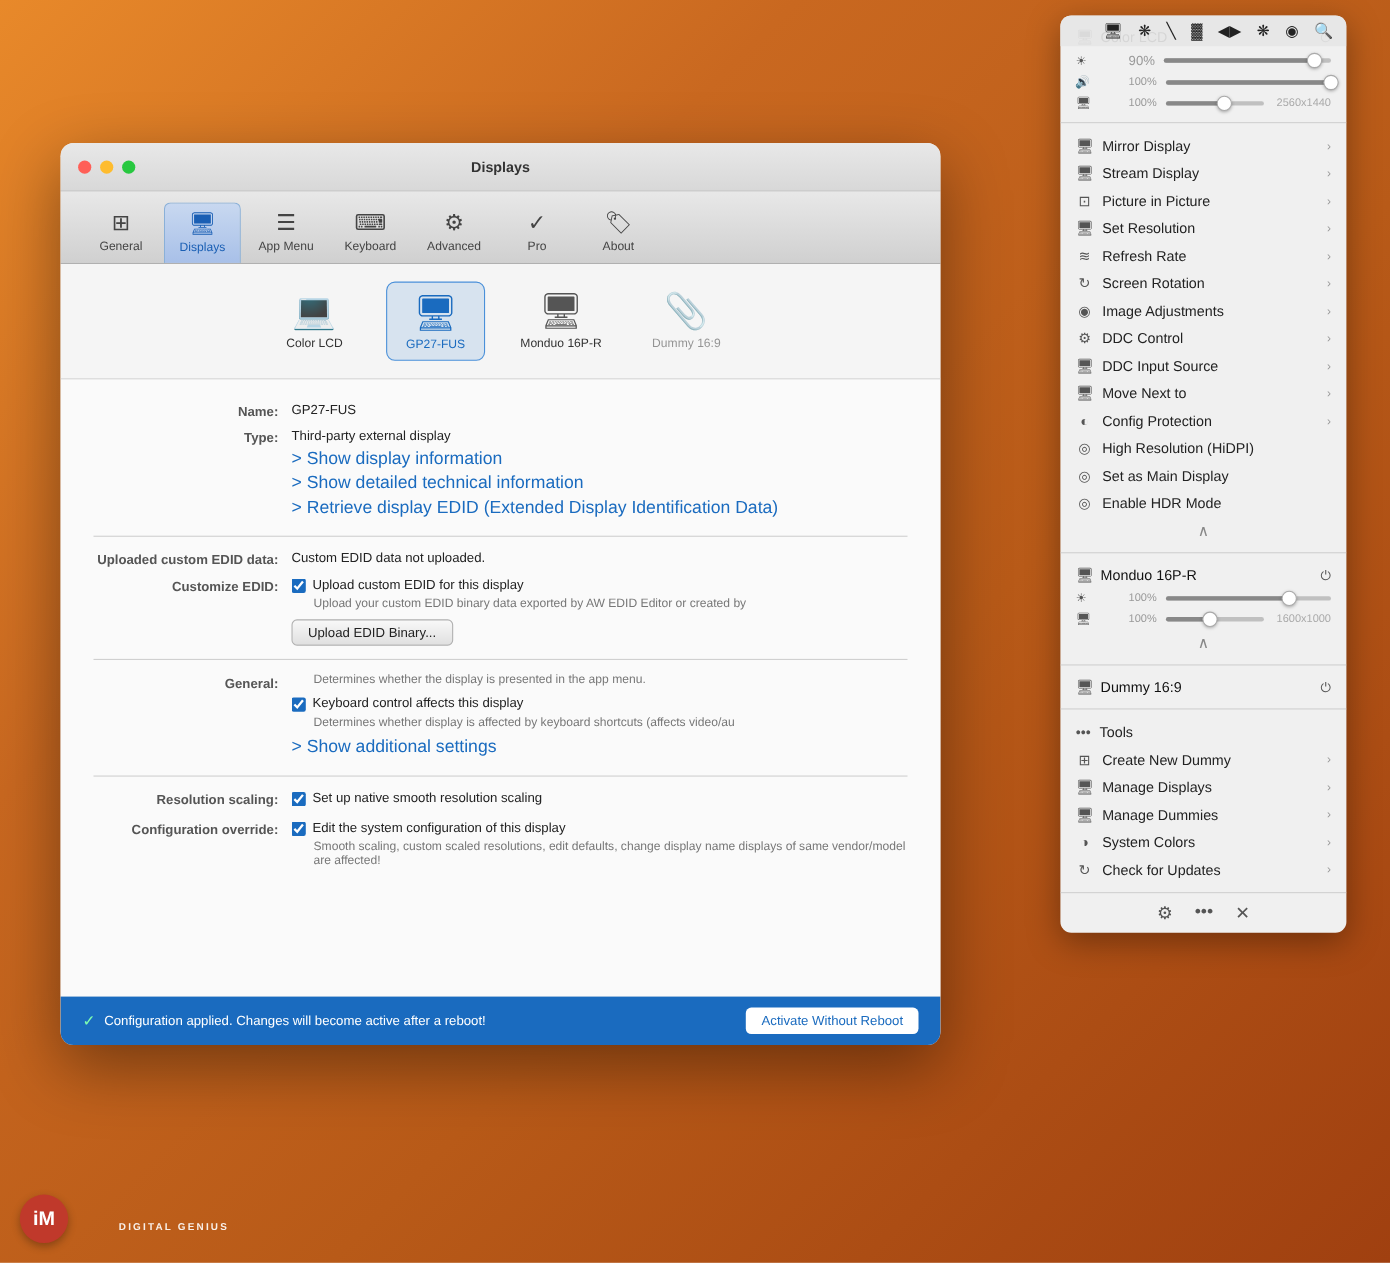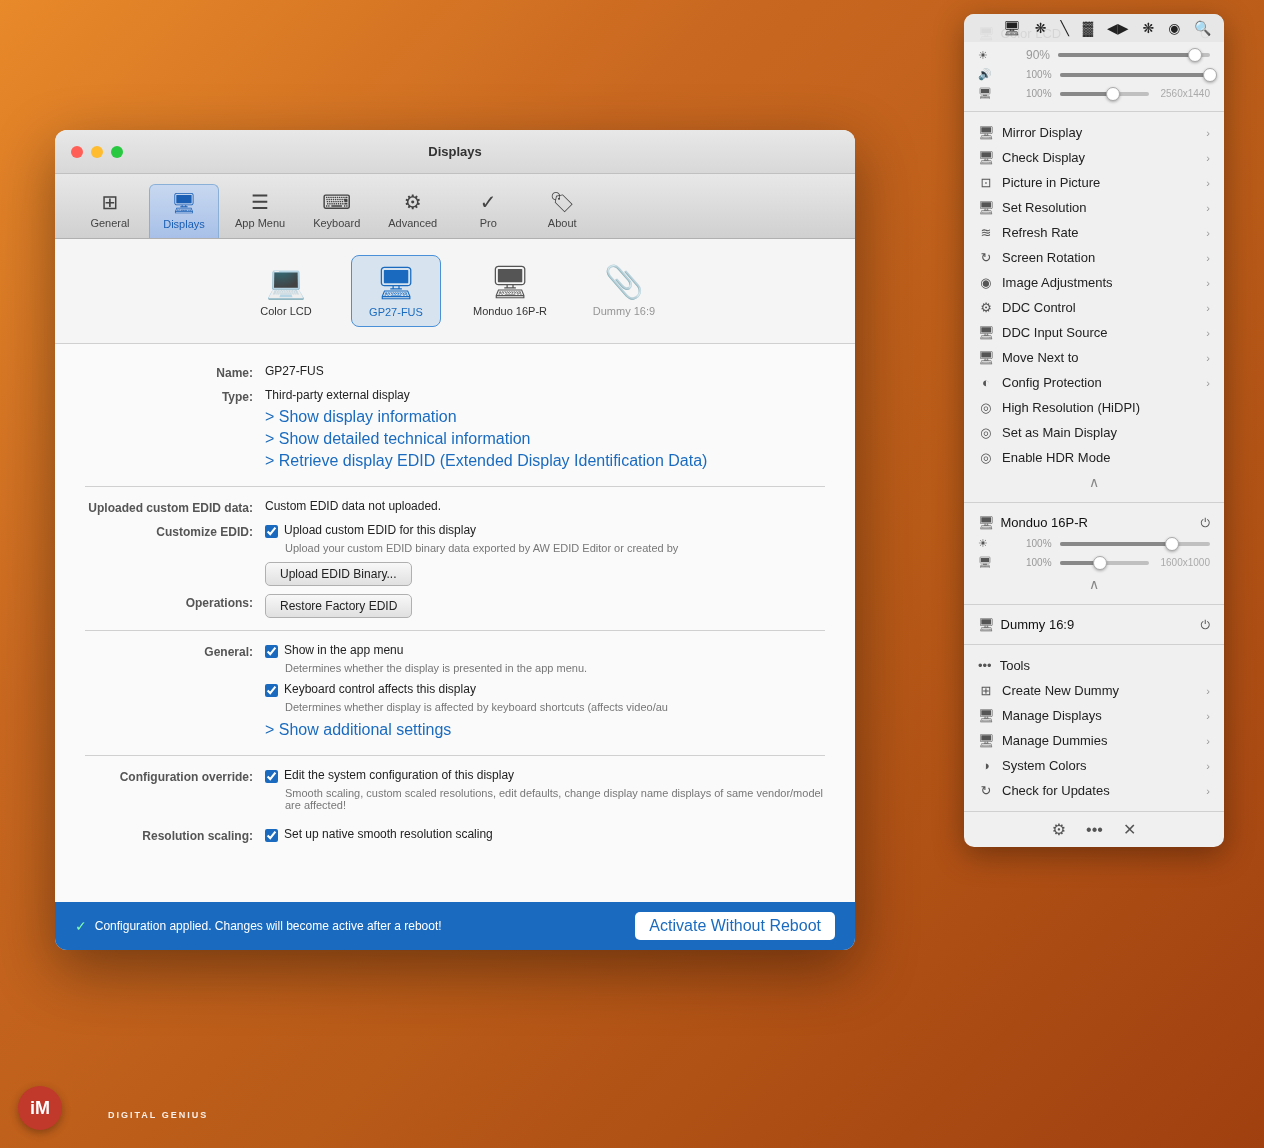--- a/index.html
+++ b/index.html
@@ -263,21 +263,21 @@
     .status-icon {
       color: #7fffb0;
       font-size: 14px;
     }
 
     .activate-btn {
       background: white;
       border: none;
       border-radius: 5px;
       padding: 5px 14px;
-      font-size: 16px;
+      font-size: 12px;
       font-weight: 500;
       color: #1a6bbf;
       cursor: pointer;
     }
 
     
     .dropdown-panel {
       position: absolute;
       top: 14px;
       right: 40px;
@@ -579,64 +579,56 @@
           <input type="checkbox" checked="" style="">
           <span class="checkbox-label">Upload custom EDID for this display</span>
         </div>
         <div class="sub-text">Upload your custom EDID binary data exported by AW EDID Editor or created by</div>
         <div style="margin-top:6px;">
           <button class="btn">Upload EDID Binary...</button>
         </div>
       </div>
     </div>
 
-    <div class="info-row">
-      <span class="info-label">Operations:</span>
-      <button class="btn">Restore Factory EDID</button>
-    </div>
 
     <hr class="section-divider">
 
     <div class="info-row">
       <span class="info-label">General:</span>
       <div>
-        <div class="checkbox-row">
-          <input type="checkbox" checked="" style="">
-          <span class="checkbox-label">Show in the app menu</span>
-        </div>
         <div class="sub-text">Determines whether the display is presented in the app menu.</div>
 
         <div class="checkbox-row">
           <input type="checkbox" checked="" style="">
           <span class="checkbox-label">Keyboard control affects this display</span>
         </div>
         <div class="sub-text">Determines whether display is affected by keyboard shortcuts (affects video/au</div>
 
         <div class="disclosure-link">Show additional settings</div>
       </div>
     </div>
 
     <hr class="section-divider">
+
+    <div class="info-row">
+      <span class="info-label">Resolution scaling:</span>
+      <div class="checkbox-row">
+        <input type="checkbox" checked="" style="">
+        <span class="checkbox-label">Set up native smooth resolution scaling</span>
+      </div>
+    </div>
 
     <div class="info-row">
       <span class="info-label">Configuration override:</span>
       <div>
         <div class="checkbox-row">
           <input type="checkbox" checked="" style="">
           <span class="checkbox-label">Edit the system configuration of this display</span>
         </div>
         <div class="sub-text">Smooth scaling, custom scaled resolutions, edit defaults, change display name displays of same vendor/model are affected!</div>
-      </div>
-    </div>
-
-    <div class="info-row">
-      <span class="info-label">Resolution scaling:</span>
-      <div class="checkbox-row">
-        <input type="checkbox" checked="" style="">
-        <span class="checkbox-label">Set up native smooth resolution scaling</span>
       </div>
     </div>
   </div>
 
   <div class="status-bar">
     <div class="status-text">
       <span class="status-icon">✓</span>
       <span>Configuration applied. Changes will become active after a reboot!</span>
     </div>
     <button class="activate-btn">Activate Without Reboot</button>
@@ -698,21 +690,21 @@
     <div class="dd-menu-item">
       <div class="dd-menu-left">
         <span class="dd-menu-icon">🖥</span>
         <span>Mirror Display</span>
       </div>
       <span class="dd-chevron">›</span>
     </div>
     <div class="dd-menu-item">
       <div class="dd-menu-left">
         <span class="dd-menu-icon">🖥</span>
-        <span>Check Display</span>
+        <span>Stream Display</span>
       </div>
       <span class="dd-chevron">›</span>
     </div>
     <div class="dd-menu-item">
       <div class="dd-menu-left">
         <span class="dd-menu-icon">⊡</span>
         <span>Picture in Picture</span>
       </div>
       <span class="dd-chevron">›</span>
     </div>

